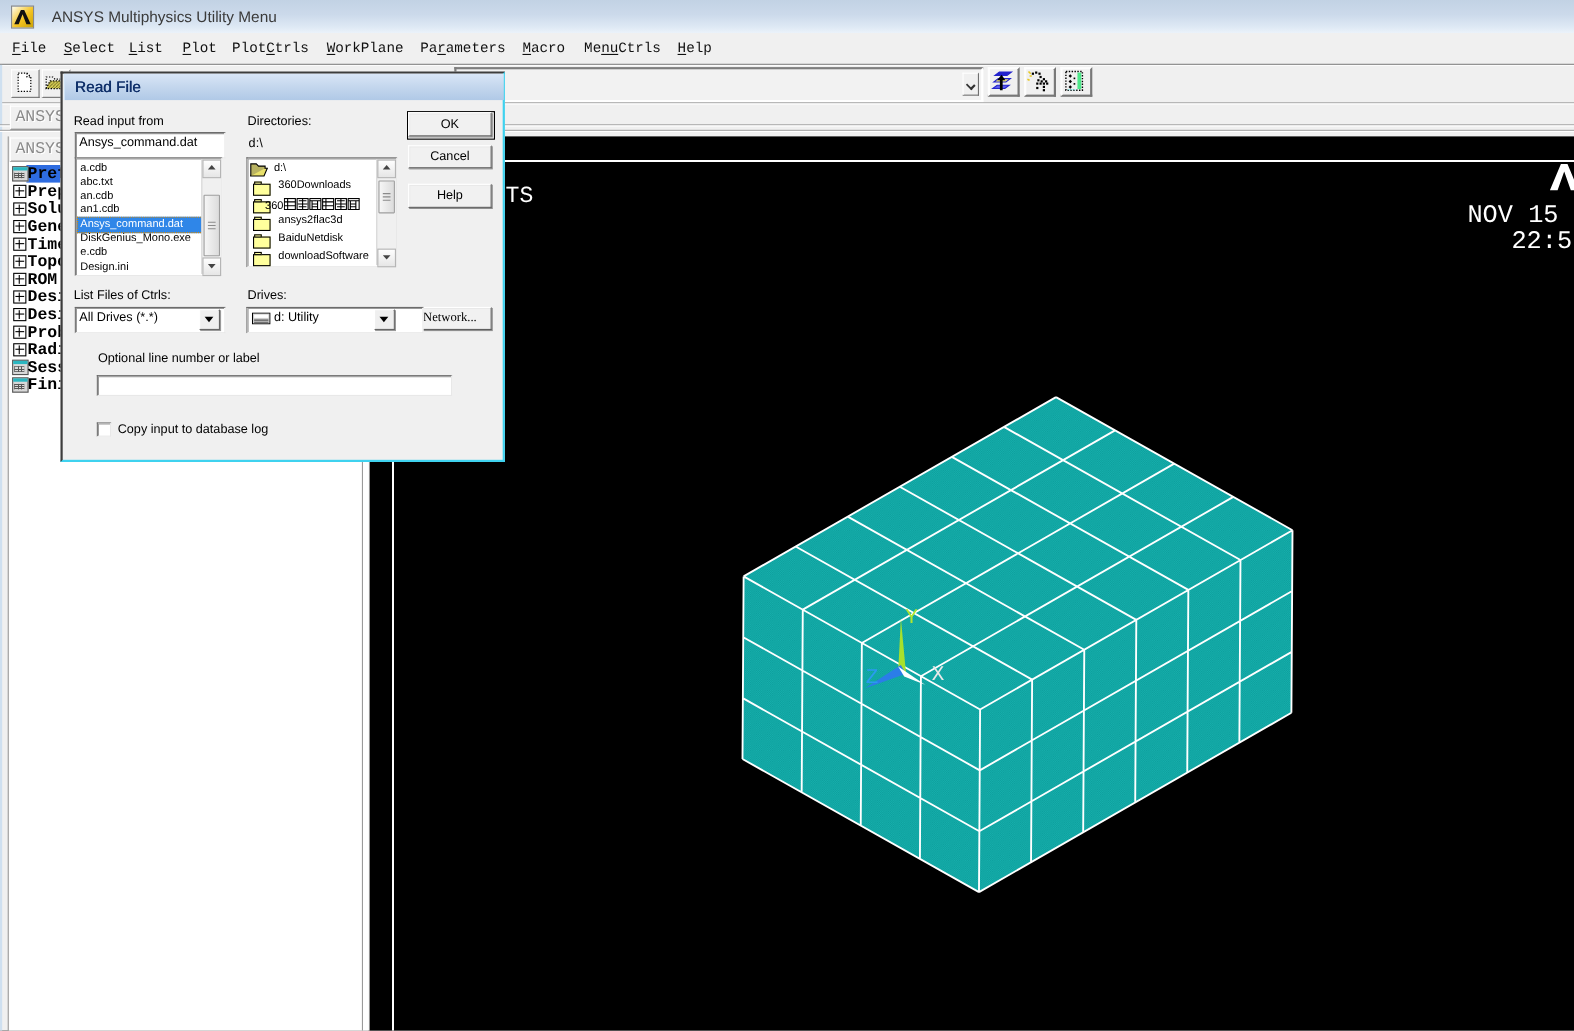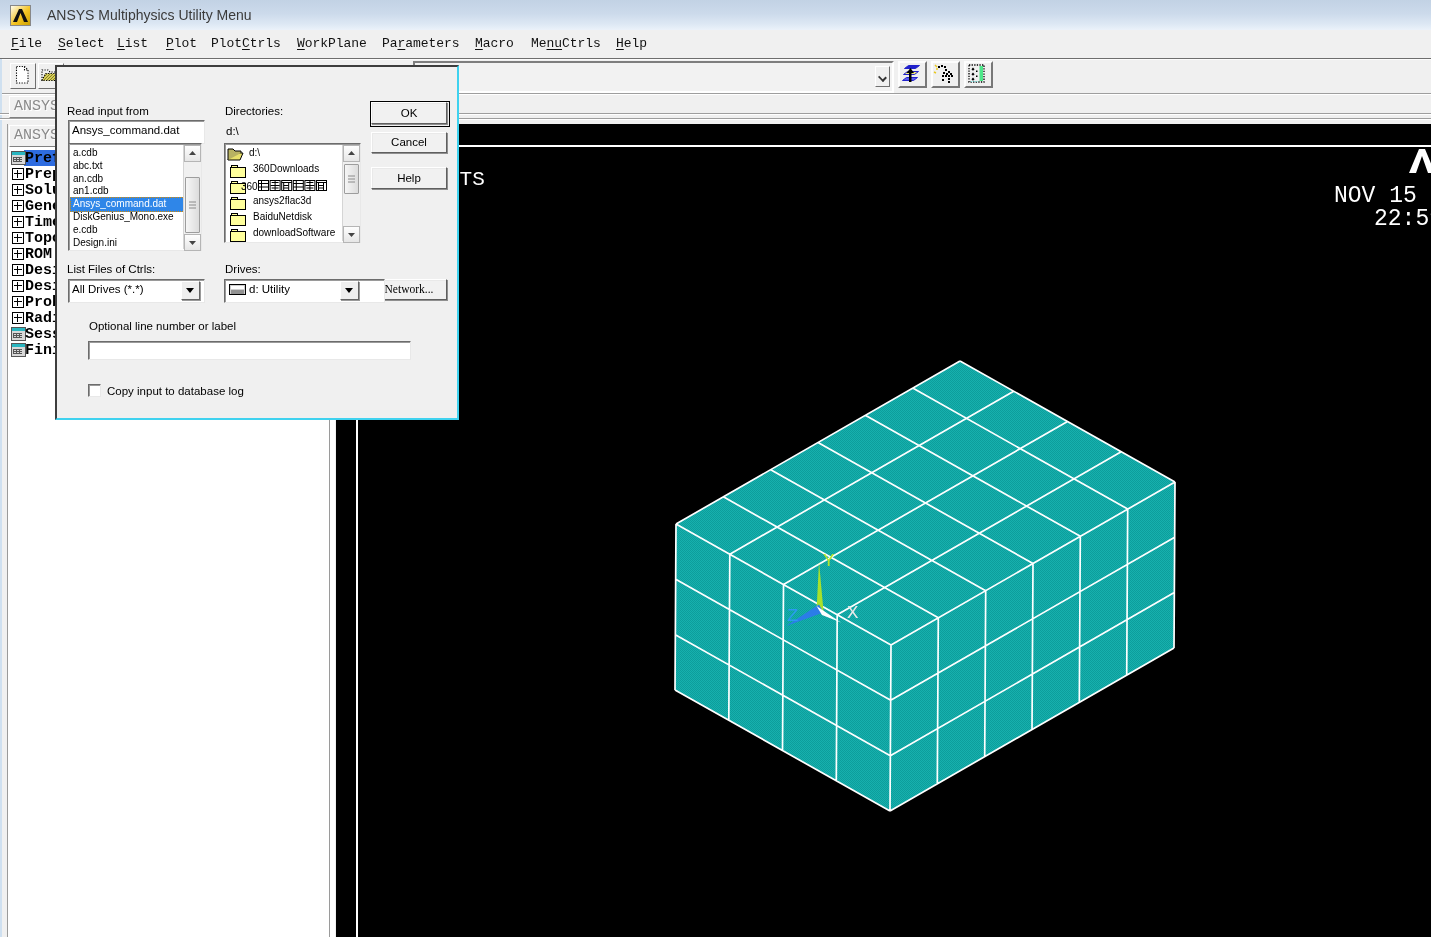--- a/index.html
+++ b/index.html
@@ -233,20 +233,23 @@
     <div class="ti" style="top:294px">Prob Design</div>
     <div class="plusbox" style="top:312px"></div>
     <div class="ti" style="top:310px">Radiation Opt</div>
     <div class="gicon" style="top:327px"></div>
     <div class="ti" style="top:326px">Session Editor</div>
     <div class="gicon" style="top:343px"></div>
     <div class="ti" style="top:342px">Finish</div>
   </div>
 
 <div class="abs" id="dlg">
+<div class="abs" id="dlgtitle">
+      <span>Read File</span>
+    </div>
 <div class="lbl" style="left:10px;top:38px">Read input from</div>
 <div class="lbl" style="left:168px;top:38px">Directories:</div>
 <div class="field" style="left:11px;top:53px;width:132px;height:19px;font-size:11.5px;padding:3px 0 0 3px;">Ansys_command.dat</div>
 <div class="lbl" style="left:169px;top:58px">d:\</div>
 
 <div class="field" style="left:11px;top:76px;width:132px;height:106px;"></div>
 <div id="filelist">
       <div class="ditem" style="left:16px;top:80px;">a.cdb</div>
       <div class="ditem" style="left:16px;top:92.8px;">abc.txt</div>
       <div class="ditem" style="left:16px;top:105.6px;">an.cdb</div>

